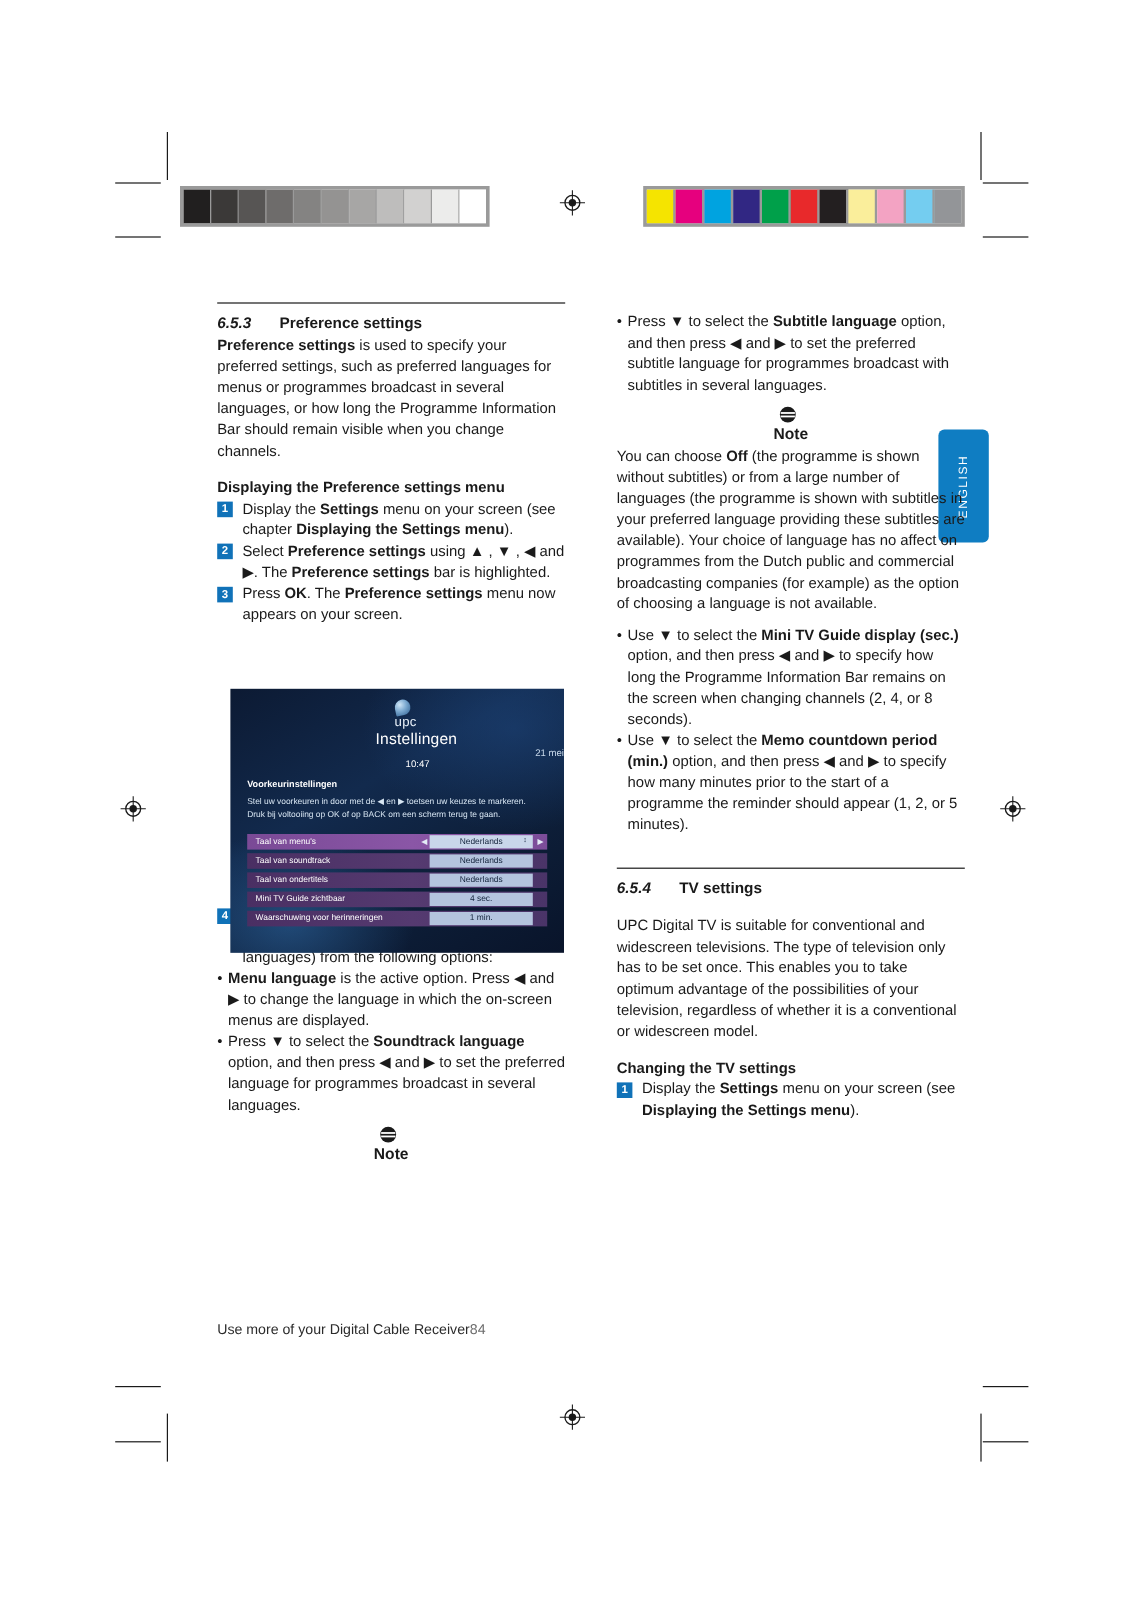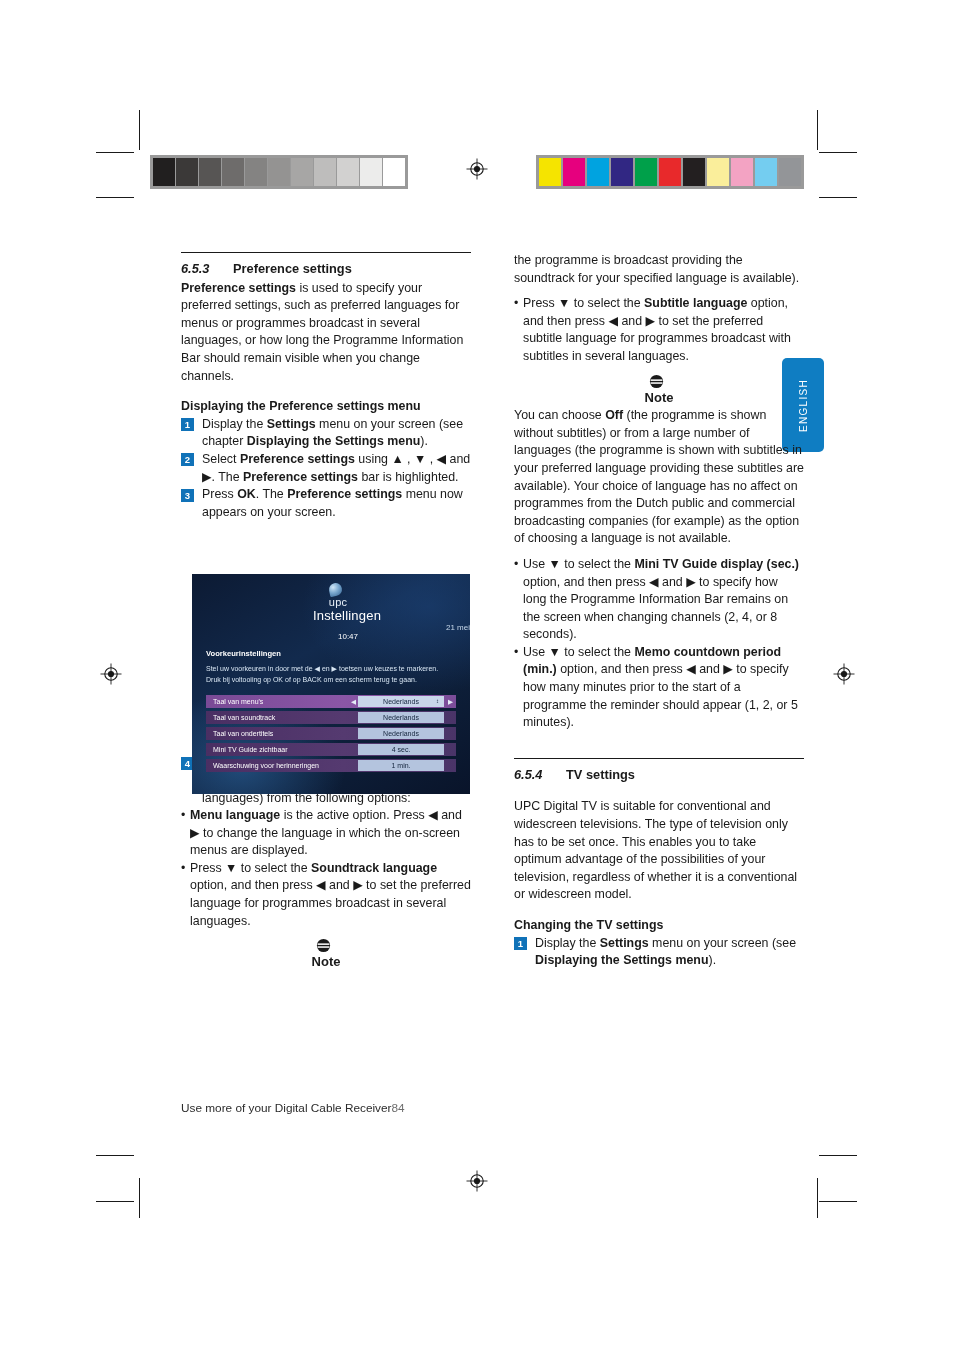--- a/index.html
+++ b/index.html
@@ -402,21 +402,20 @@
       </div>
       <div class="tv-row">
         <span class="rlabel">Waarschuwing voor herinneringen</span>
         <span class="rvalue">1 min.</span>
       </div>
     </div>
 </div>
 
 <div class="col col-right">
 
-  <p>the programme is broadcast providing the soundtrack for your specified language is available).</p>
 
   <div class="sp-sm"></div>
 
   <div class="bullet">
     <div class="dot">•</div>
     <div class="body"><span>Press ▼ to select the </span><b>Subtitle language</b><span> option, and then press ◀ and ▶ to set the preferred subtitle language for programmes broadcast with subtitles in several languages.</span></div>
   </div>
 
   <div class="sp-sm"></div>
 

